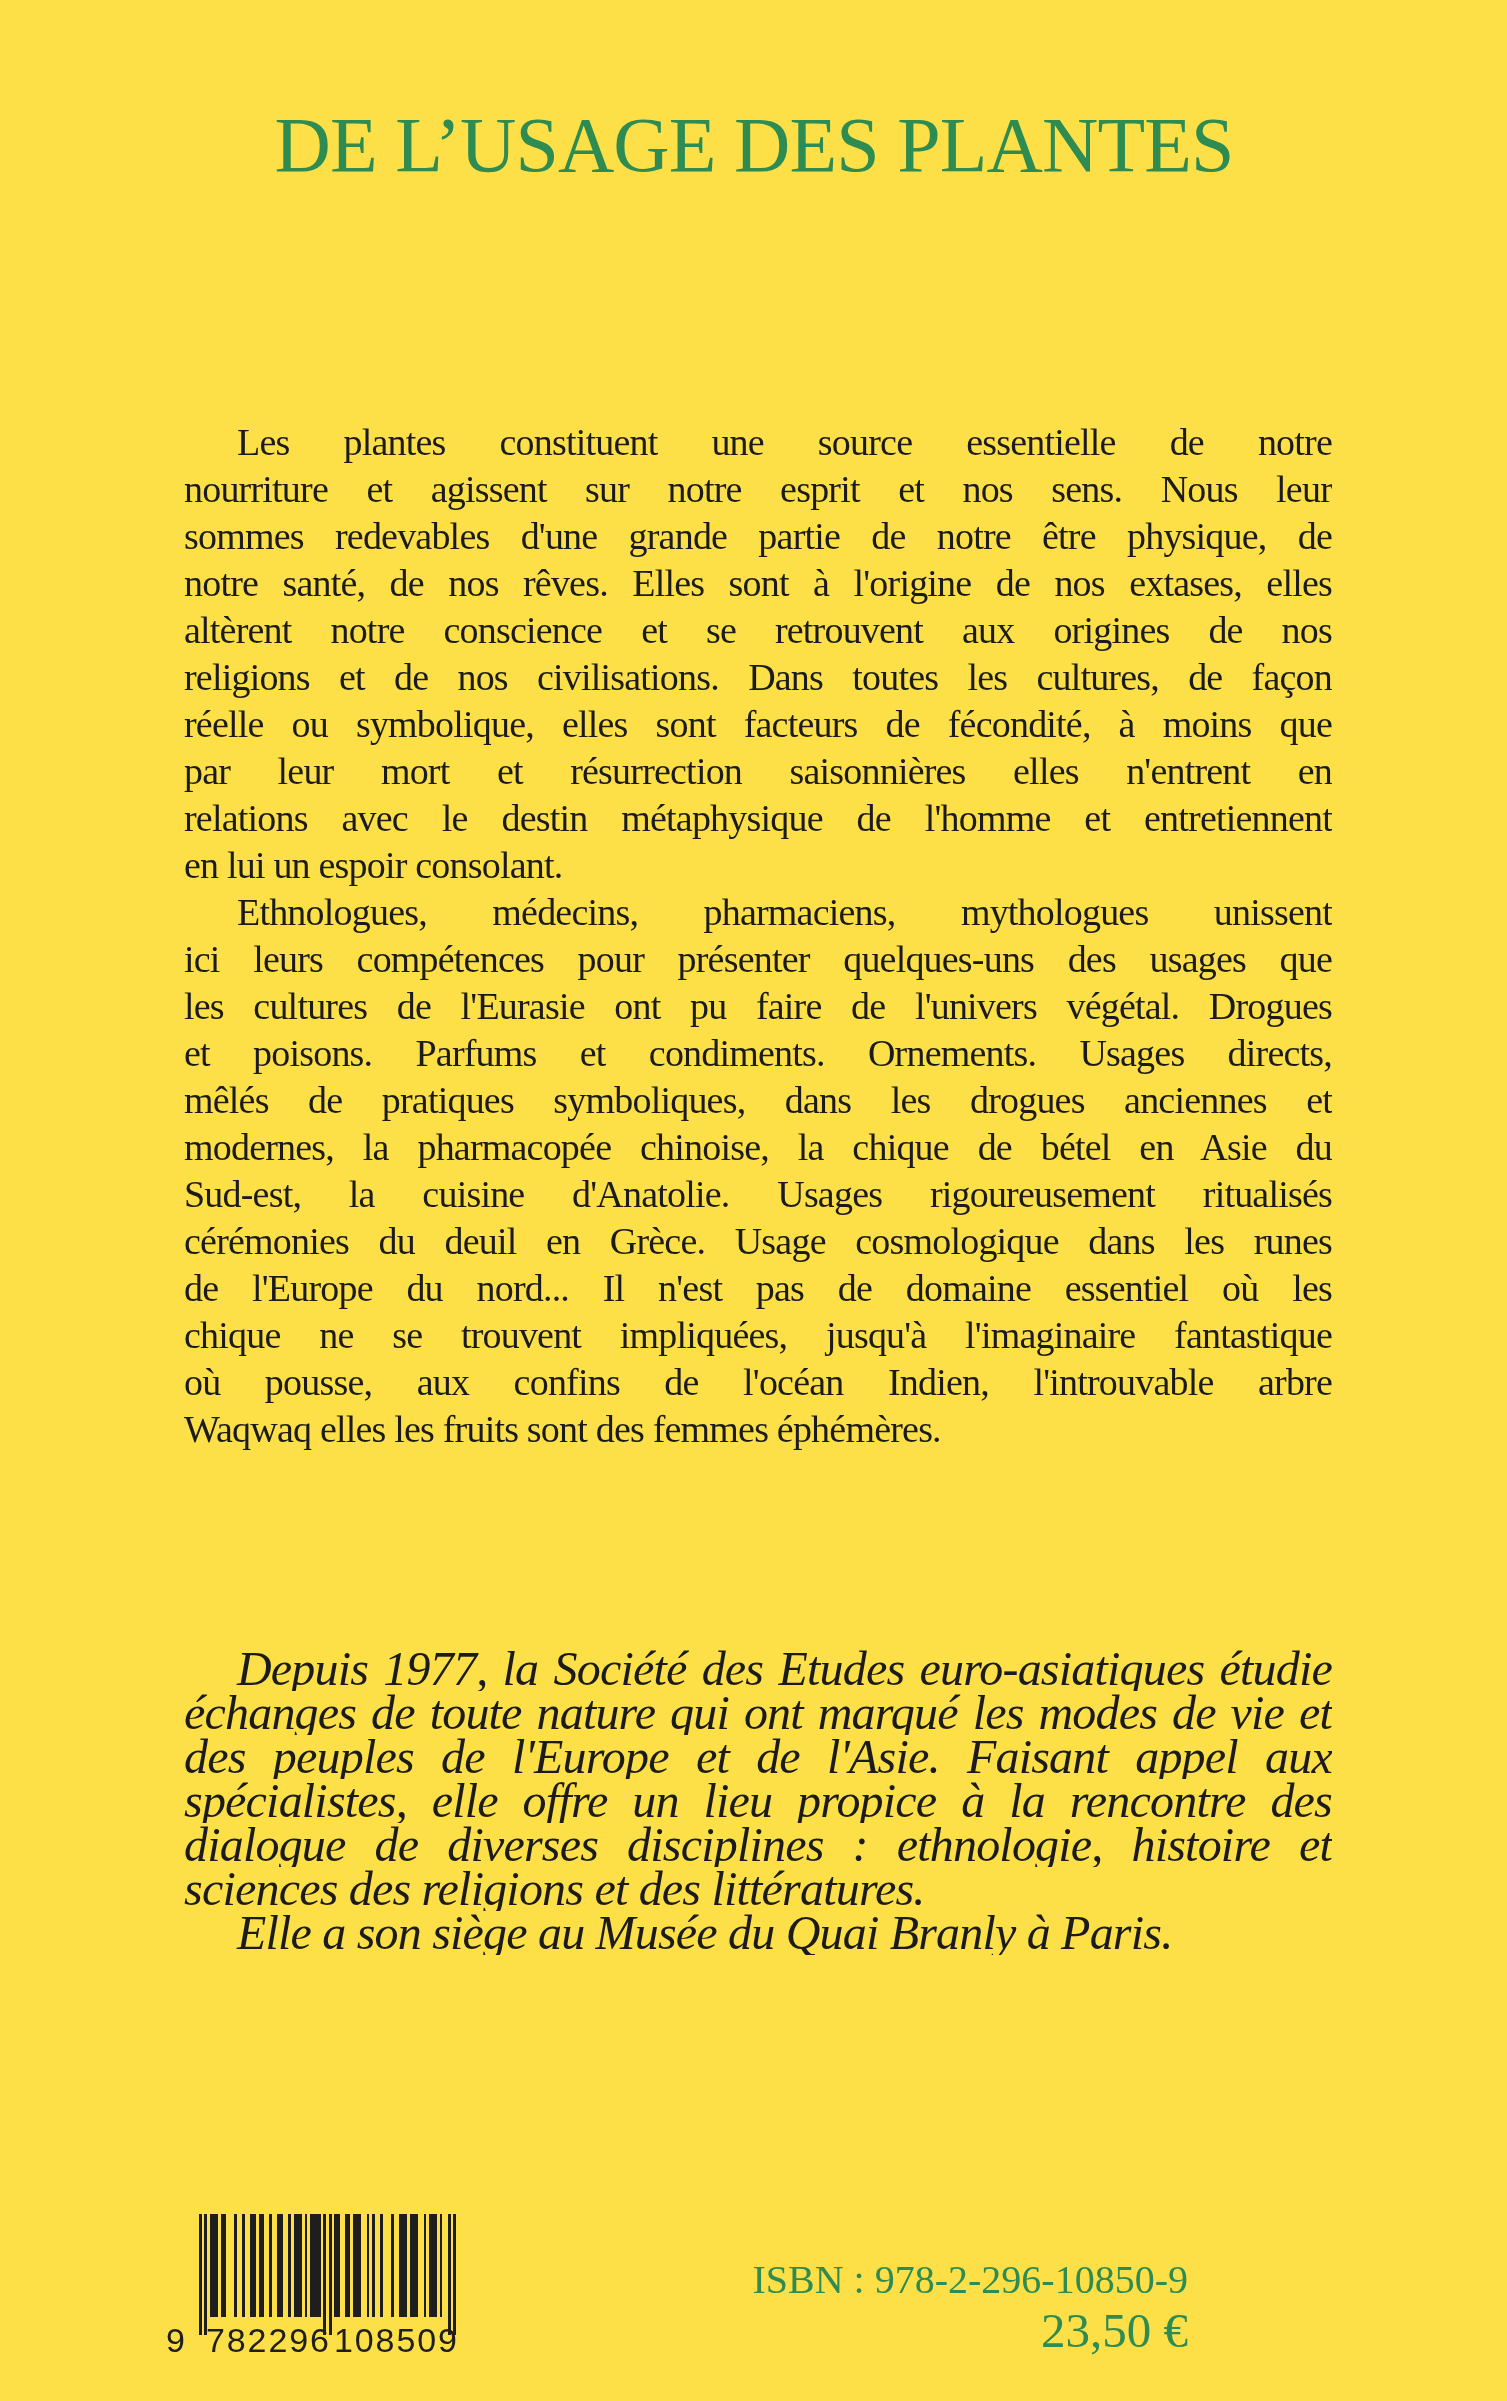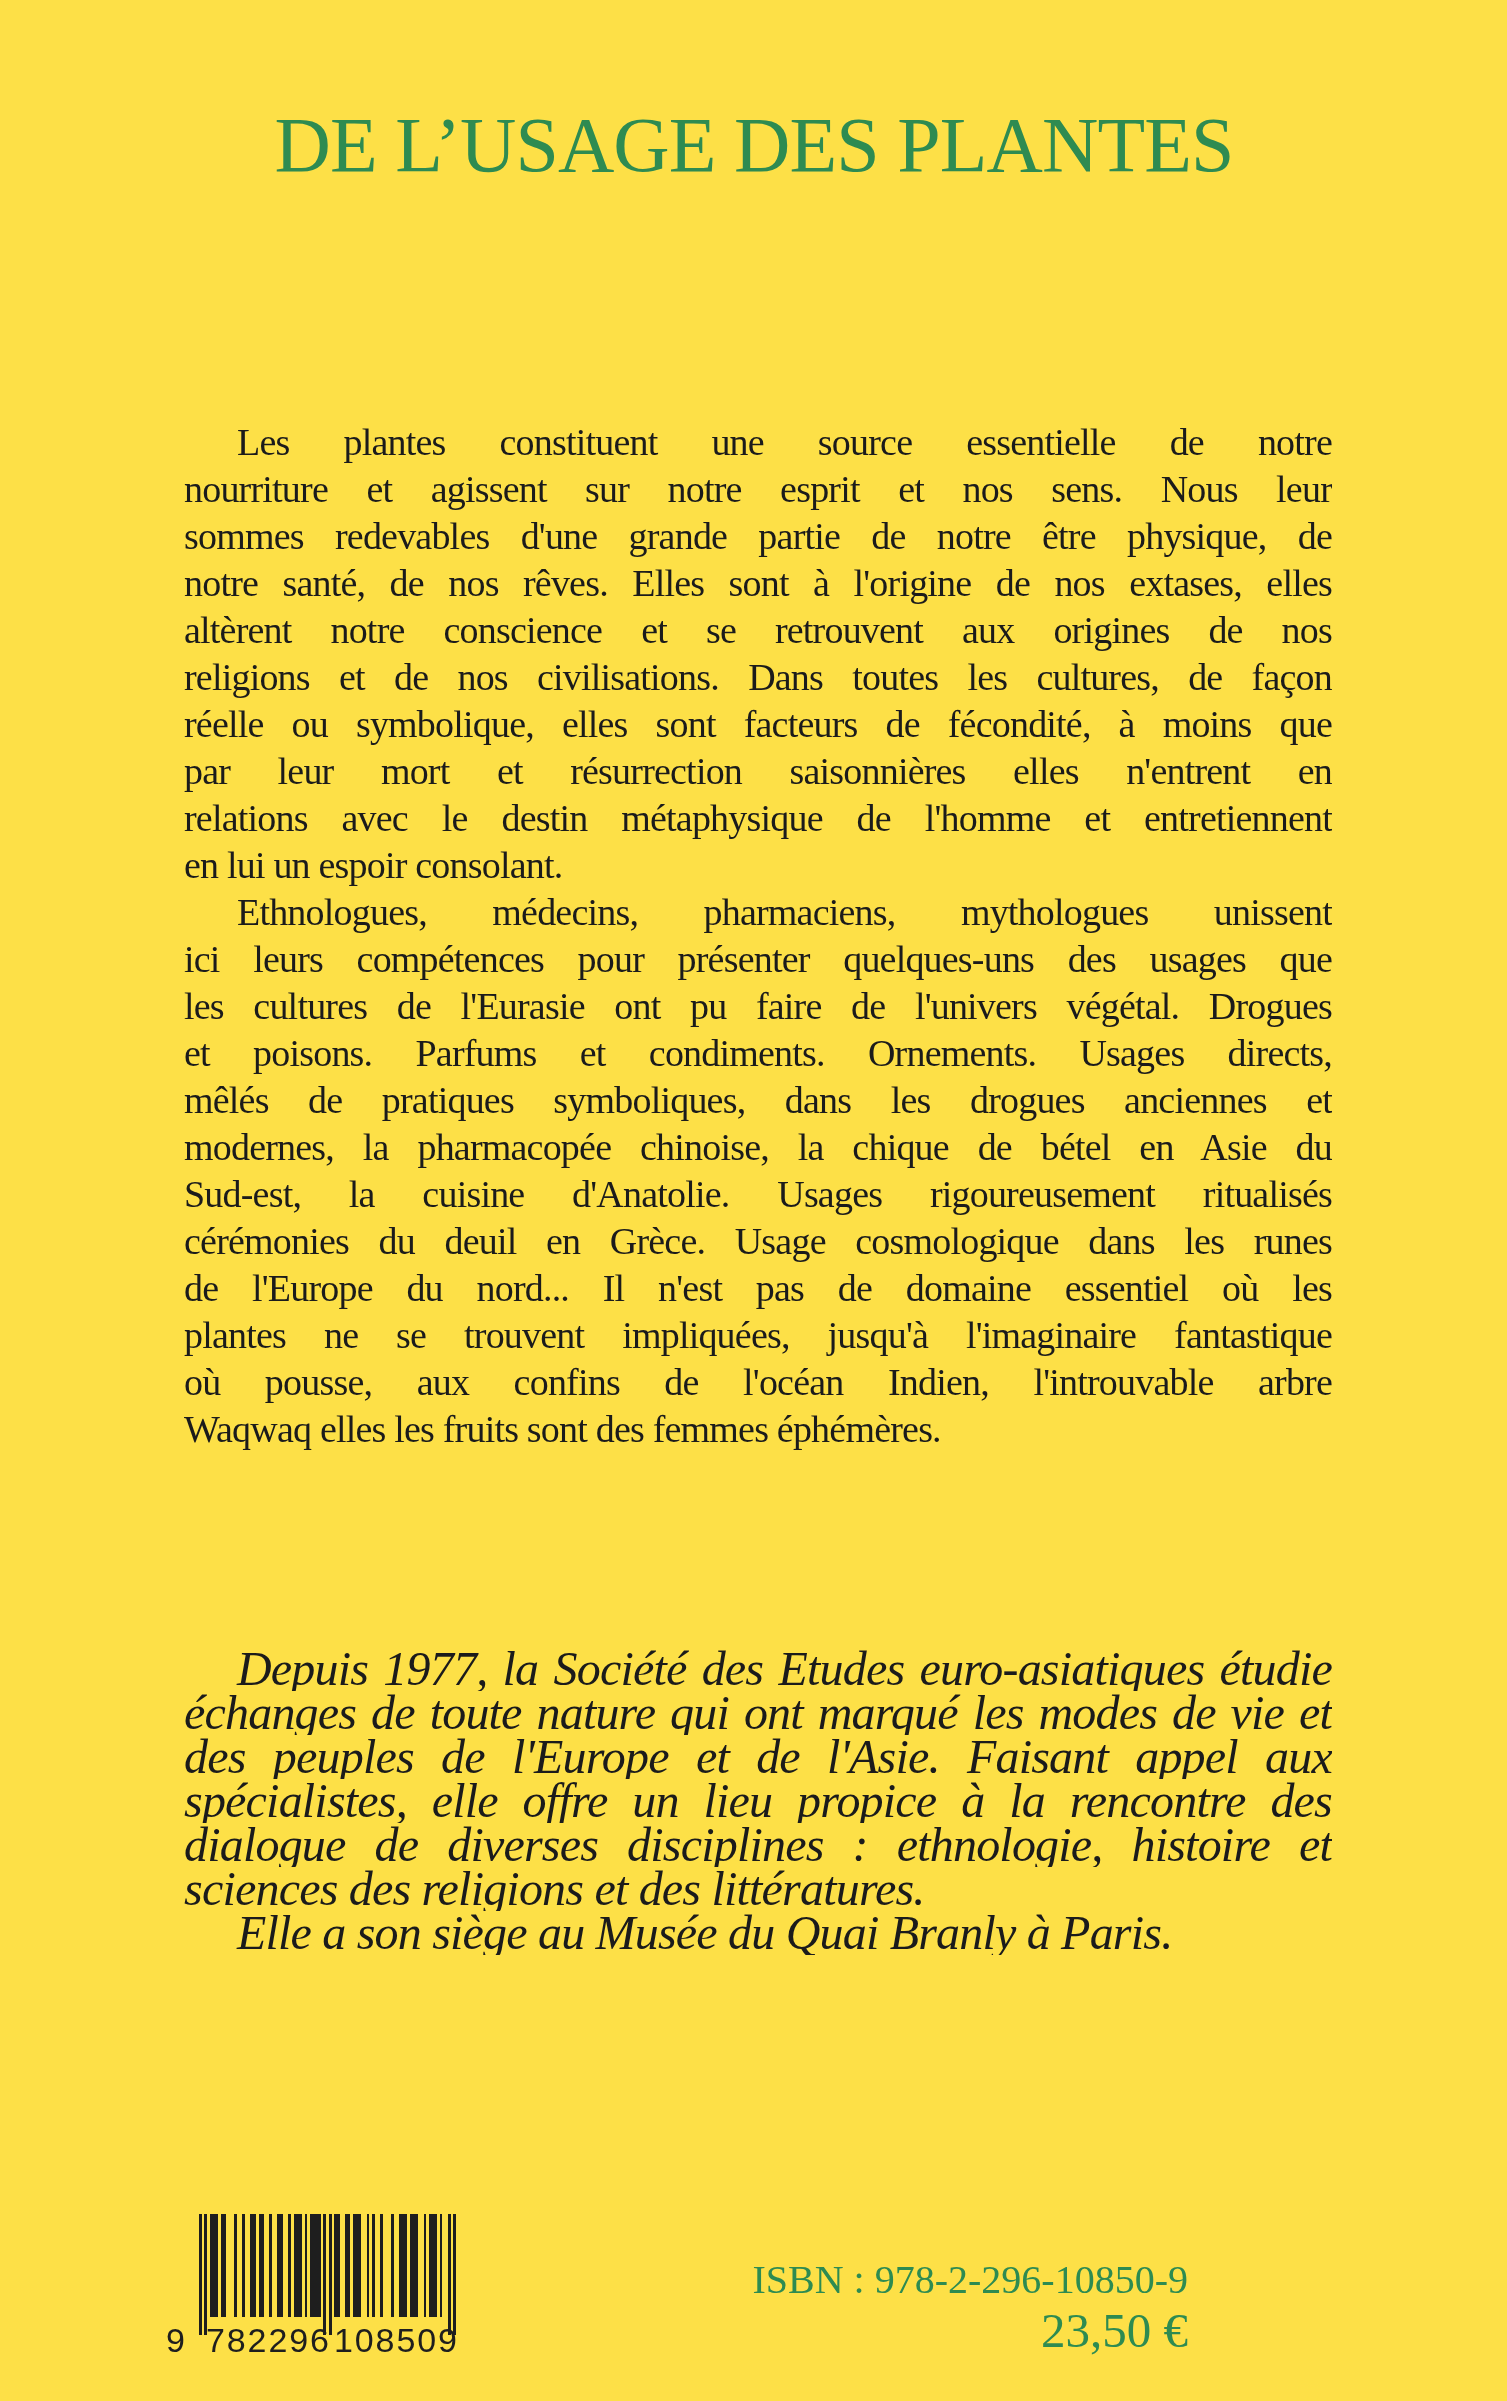--- a/index.html
+++ b/index.html
@@ -82,21 +82,21 @@
     <div class="para">
         <div class="tline indent">Ethnologues, médecins, pharmaciens, mythologues unissent</div>
         <div class="tline">ici leurs compétences pour présenter quelques-uns des usages que</div>
         <div class="tline">les cultures de l'Eurasie ont pu faire de l'univers végétal. Drogues</div>
         <div class="tline">et poisons. Parfums et condiments. Ornements. Usages directs,</div>
         <div class="tline">mêlés de pratiques symboliques, dans les drogues anciennes et</div>
         <div class="tline">modernes, la pharmacopée chinoise, la chique de bétel en Asie du</div>
         <div class="tline">Sud-est, la cuisine d'Anatolie. Usages rigoureusement ritualisés</div>
         <div class="tline">cérémonies du deuil en Grèce. Usage cosmologique dans les runes</div>
         <div class="tline">de l'Europe du nord... Il n'est pas de domaine essentiel où les</div>
-        <div class="tline">plantes ne se trouvent impliquées, jusqu'à l'imaginaire fantastique</div>
+        <div class="tline">chique ne se trouvent impliquées, jusqu'à l'imaginaire fantastique</div>
         <div class="tline">où pousse, aux confins de l'océan Indien, l'introuvable arbre</div>
         <div class="tline last">Waqwaq elles les fruits sont des femmes éphémères.</div>
       </div>
   </div>
 
   <div class="society">
     <div class="para">
         <div class="tline indent">Depuis 1977, la Société des Etudes euro-asiatiques étudie les</div>
         <div class="tline">échanges de toute nature qui ont marqué les modes de vie et les cultures</div>
         <div class="tline">des peuples de l'Europe et de l'Asie. Faisant appel aux meilleurs</div>

